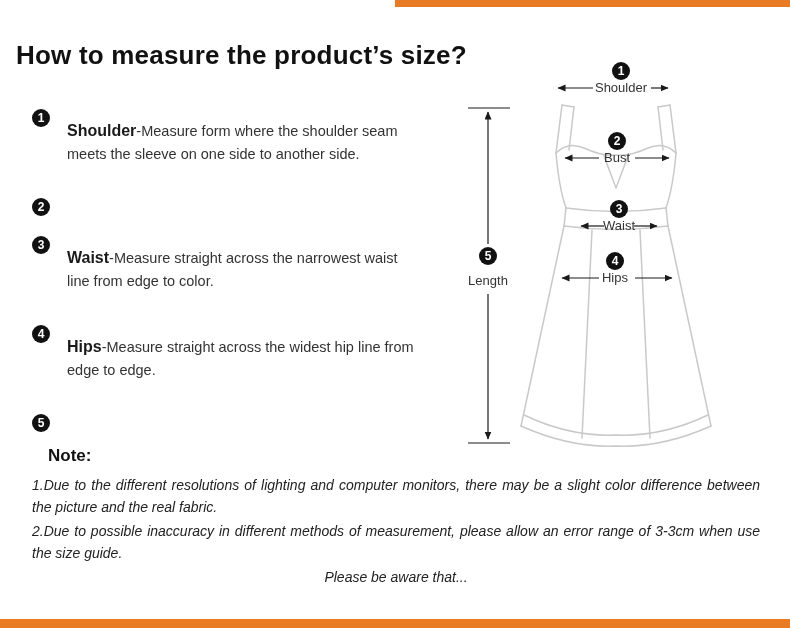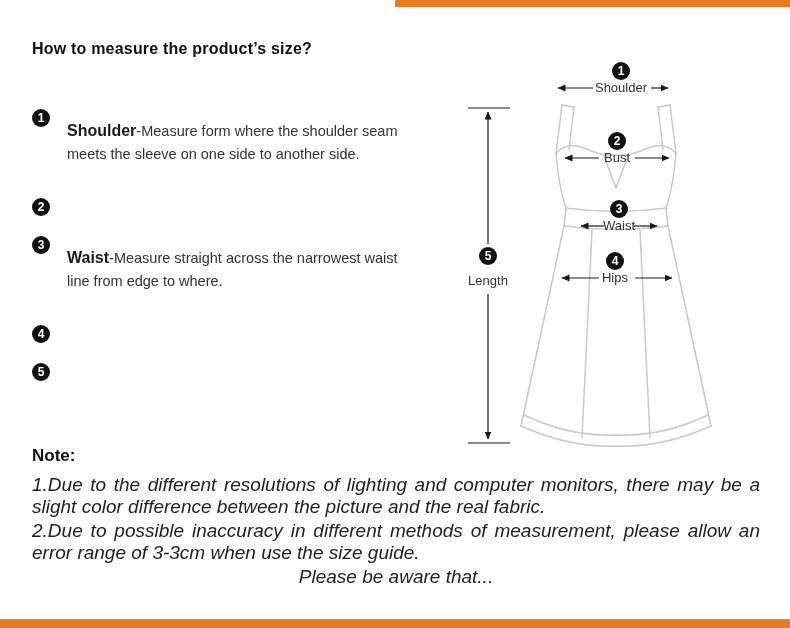--- a/index.html
+++ b/index.html
@@ -9,43 +9,43 @@
     width: 790px; height: 628px; position: relative; overflow: hidden;
     background: #ffffff;
     font-family: "Liberation Sans", sans-serif;
     color: #333;
   }
   .accent-bar { position: absolute; background: var(--accent); }
   .accent-bar.top { top: 0; left: 50%; right: 0; height: 7px; }
   .accent-bar.bottom { bottom: 0; left: 0; right: 0; height: 9px; }
 
   .title {
-    position: absolute; left: 32px; top: 40px; margin: 0;
-    font-size: 16px; font-weight: bold; color: #111;
+    position: absolute; left: 16px; top: 40px; margin: 0;
+    font-size: 26px; font-weight: bold; color: #111;
     letter-spacing: 0.2px;
   }
 
   .instructions { position: absolute; left: 32px; top: 107px; width: 405px; }
   .item { display: flex; align-items: flex-start; margin-bottom: 18px; }
   .badge {
     flex: 0 0 auto; width: 18px; height: 18px; border-radius: 50%;
     background: #111; color: #fff; font-size: 12px; font-weight: bold;
     display: inline-flex; align-items: center; justify-content: center;
     margin-top: 2px; margin-right: 5px;
   }
   .item-text { margin: 12px; width: 352px; font-size: 14.5px; line-height: 23px; color: #333; }
   .term { font-size: 16px; font-weight: bold; color: #1a1a1a; }
 
   .diagram { position: absolute; left: 458px; top: 58px; width: 322px; height: 402px; }
   .badge-num { fill: #fff; font-family: "Liberation Sans", sans-serif; font-size: 12px; font-weight: bold; text-anchor: middle; }
   .diag-label { fill: #333; font-family: "Liberation Sans", sans-serif; font-size: 13px; text-anchor: middle; }
 
   .note { position: absolute; left: 32px; top: 446px; width: 728px; }
-  .note-heading { margin: 0 0 8px 0; font-size: 17px; font-weight: bold; color: #111; font-style: normal; }
-  .note p { margin: 0 0 2px 0; font-size: 19px; line-height: 22px; font-style: italic; color: #222; text-align: justify; }
+  .note-heading { margin: 0 0 8px 16px; font-size: 17px; font-weight: bold; color: #111; font-style: normal; }
+  .note p { margin: 0 0 2px 0; font-size: 14px; line-height: 22px; font-style: italic; color: #222; text-align: justify; }
   .note p.last { text-align: center; }
 </style>
 </head>
 <body>
 
 <div class="accent-bar top"></div>
 
 <h1 class="title">How to measure the product’s size?</h1>
 
 <div class="instructions">
@@ -54,25 +54,26 @@
     <span class="badge">1</span>
     <p class="item-text"><b class="term">Shoulder</b><span>-Measure form where the shoulder seam meets the sleeve on one side to another side.</span></p>
   </div>
 
   <div class="item">
     <span class="badge">2</span>
   </div>
 
   <div class="item">
     <span class="badge">3</span>
-    <p class="item-text"><b class="term">Waist</b><span>-Measure straight across the narrowest waist line from edge to where.</span></p>
+    <p class="item-text"><b class="term">Waist</b><span>-Measure straight across the narrowest waist line from edge to color.</span></p>
   </div>
 
   <div class="item">
     <span class="badge">4</span>
+    <p class="item-text"><b class="term">Hips</b><span>-Measure straight across the widest hip line from edge to edge.</span></p>
   </div>
 
   <div class="item">
     <span class="badge">5</span>
   </div>
 
 </div>
 
 <div class="diagram">
   <svg width="322" height="402" viewBox="0 0 322 402">

